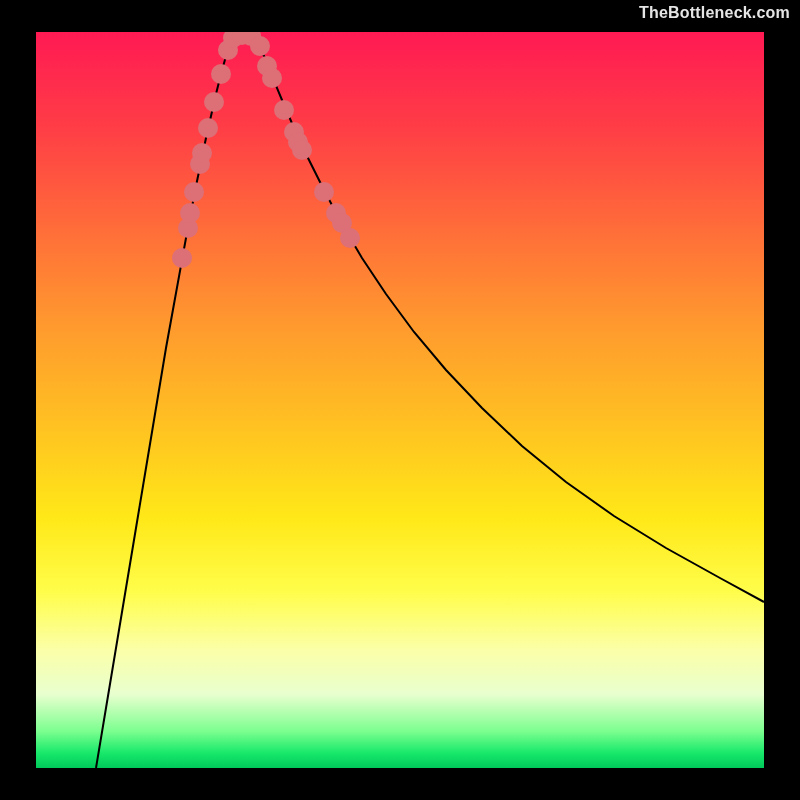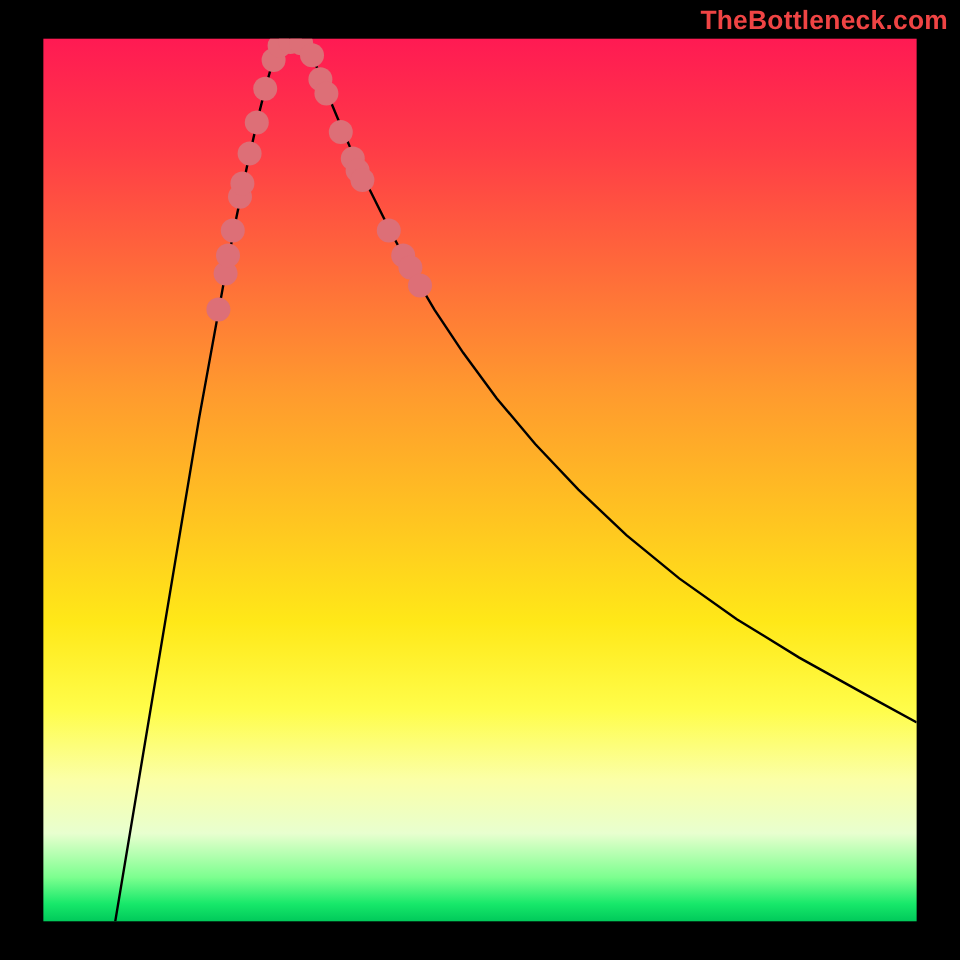--- a/index.html
+++ b/index.html
@@ -14,22 +14,22 @@
   .frame {
     position: relative;
     width: 800px;
     height: 800px;
     background: #000;
   }
   .watermark {
     position: absolute;
     top: 4px;
     right: 10px;
-    color: #ef4444;
-    font-size: 22px;
+    color: #e5e5e5;
+    font-size: 16px;
     font-weight: 600;
     letter-spacing: 0.2px;
     z-index: 10;
   }
   .plot-area {
     position: absolute;
     left: 36px;
     top: 32px;
     width: 728px;
     height: 736px;

